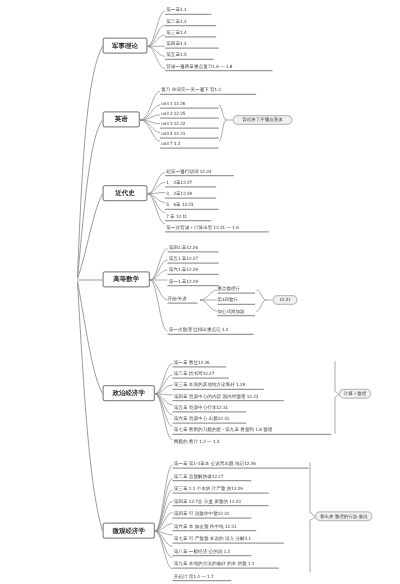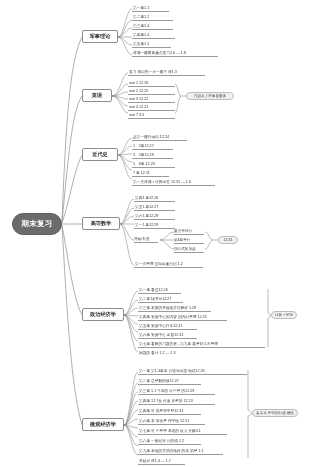--- a/index.html
+++ b/index.html
@@ -172,23 +172,20 @@
       <path d="M124,425 C130,425 132,446 138,446"></path>
       <path d="M124,425 C130,425 132,455 138,455"></path>
 
       <path d="M248,370 L248,410"></path>
       <path d="M248,416 L248,458"></path>
       <path d="M248,410 C250,410 250,413 252,413"></path>
       <path d="M248,416 C250,416 250,414 252,414"></path>
     </g>
   </svg>
 
-  <div class="node root" style="left:12px; top:213px; width:50px; height:22px;">
-    <span>期末复习</span>
-  </div>
 
   <div class="node branch" style="left:82px; top:30px; width:36px; height:13px;">
     <span>军事理论</span>
   </div>
   <div class="node" style="left:132px; top:5px; width:95px;">
     <span class="leaf" style="width:36px;">第一章1.1</span>
     <span class="leaf" style="width:40px; margin-top:2px;">第二章1.2</span>
     <span class="leaf" style="width:40px; margin-top:2px;">第三章1.4</span>
     <span class="leaf" style="width:42px; margin-top:2px;">第四章1.4</span>
     <span class="leaf" style="width:38px; margin-top:2px;">第五章1.5</span>

